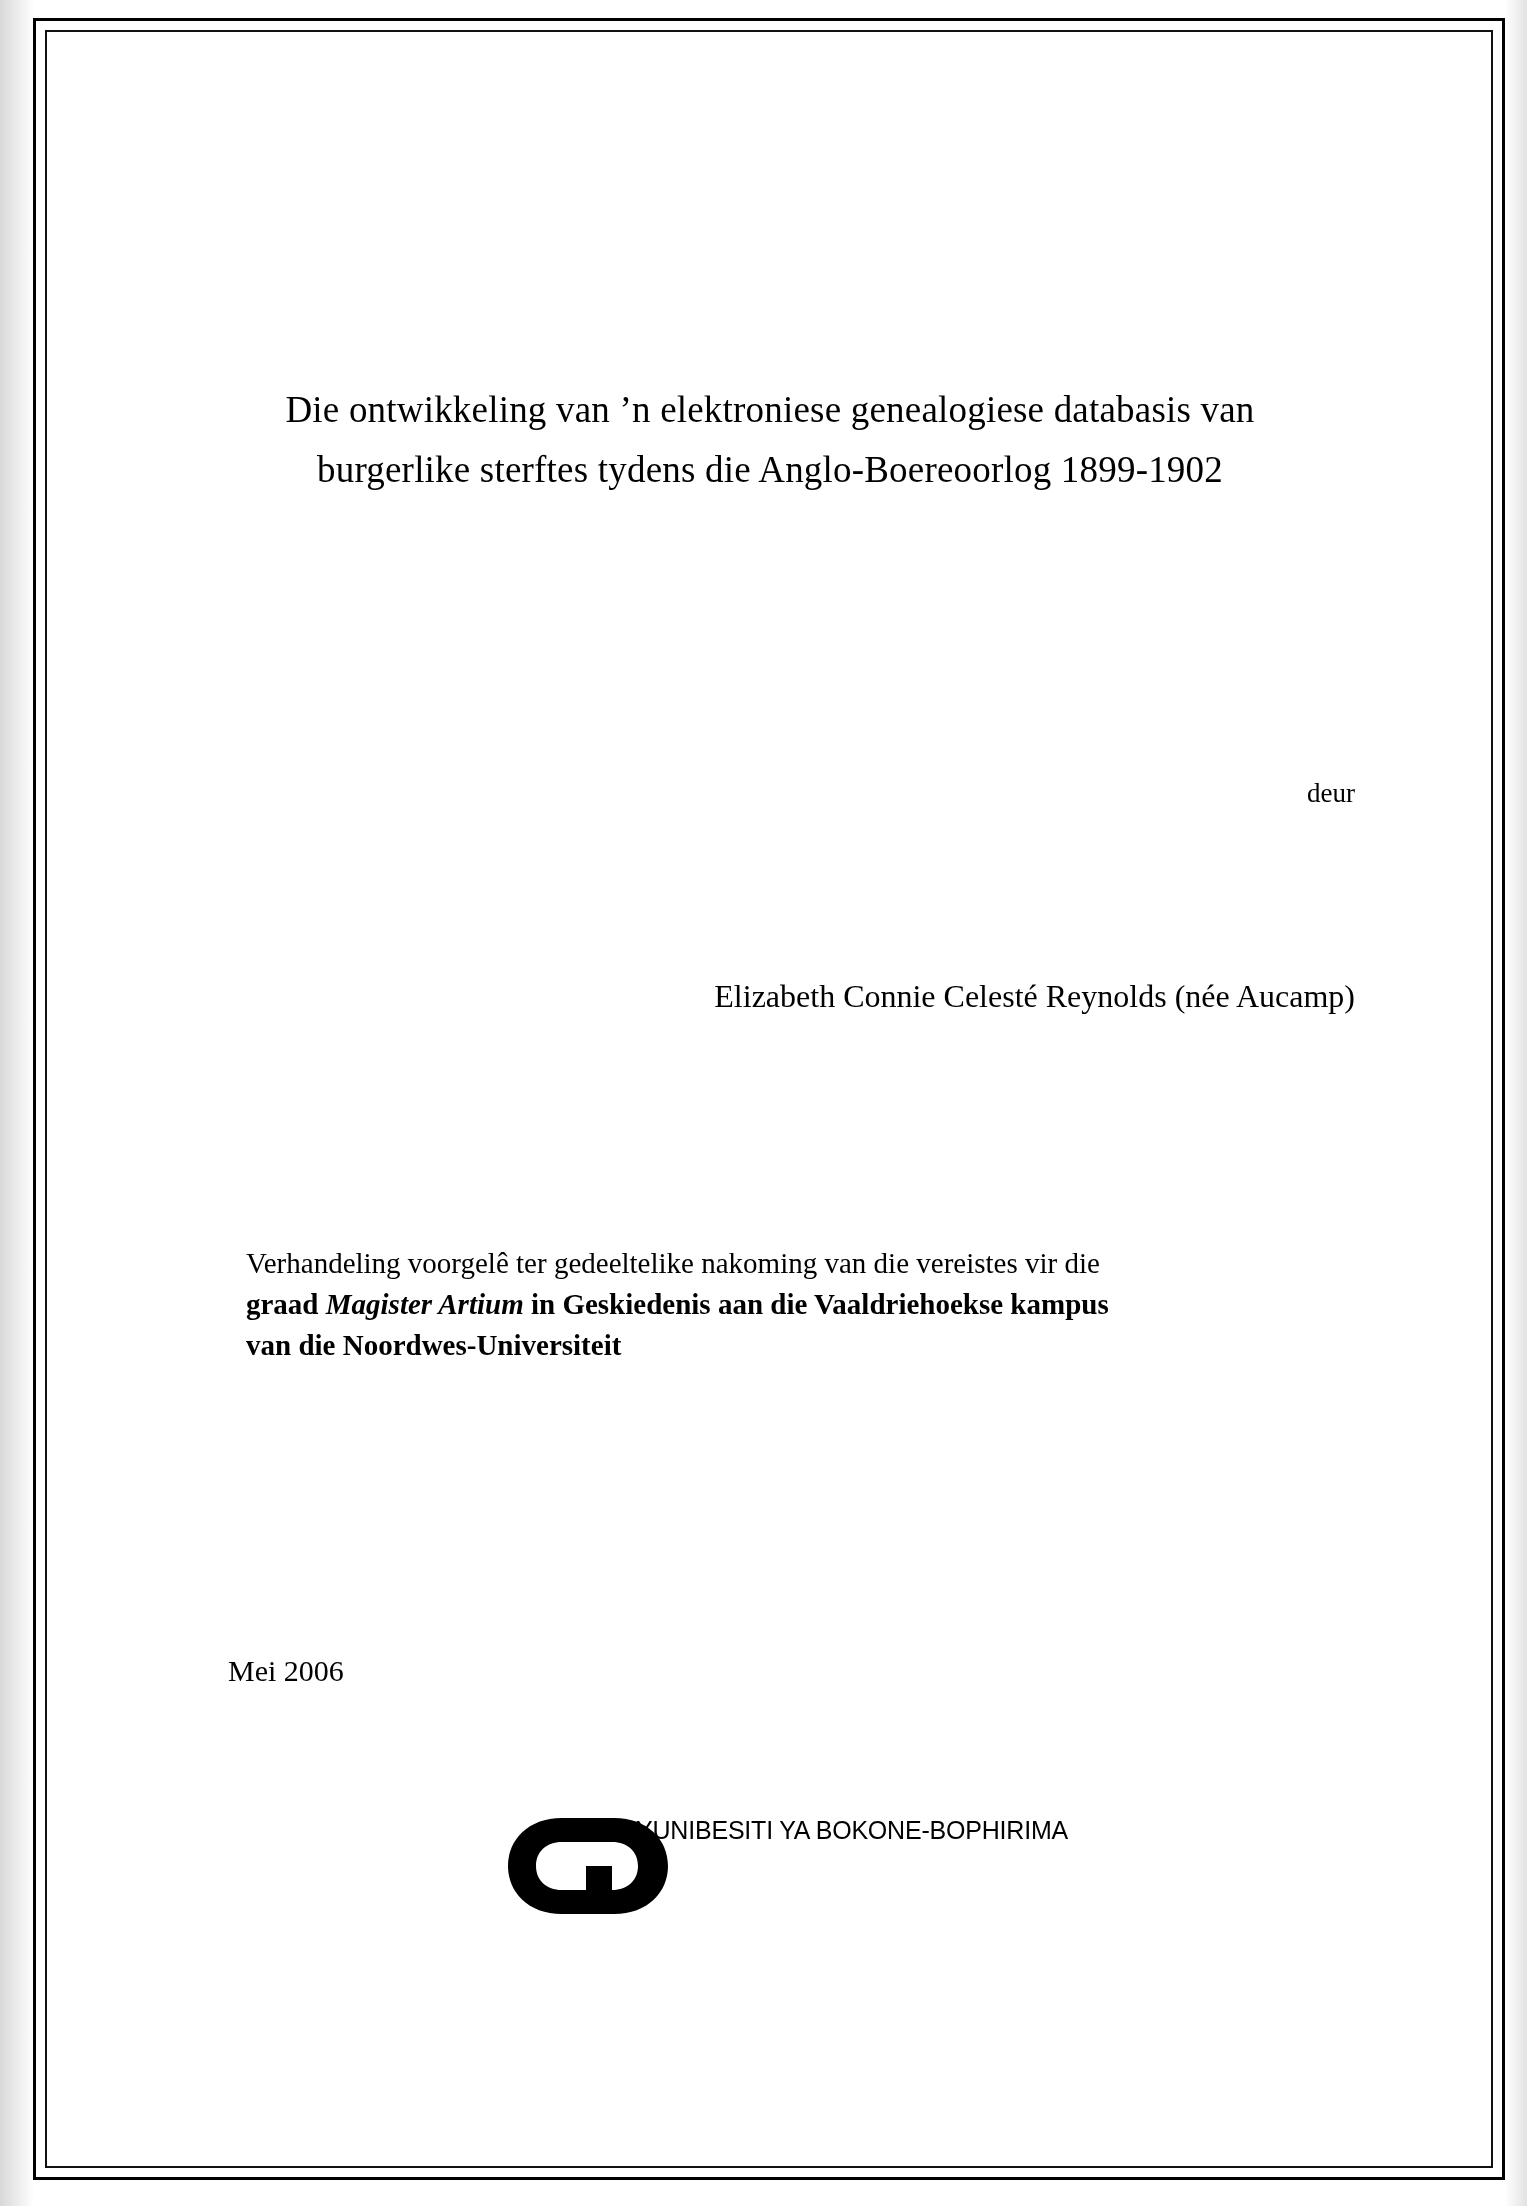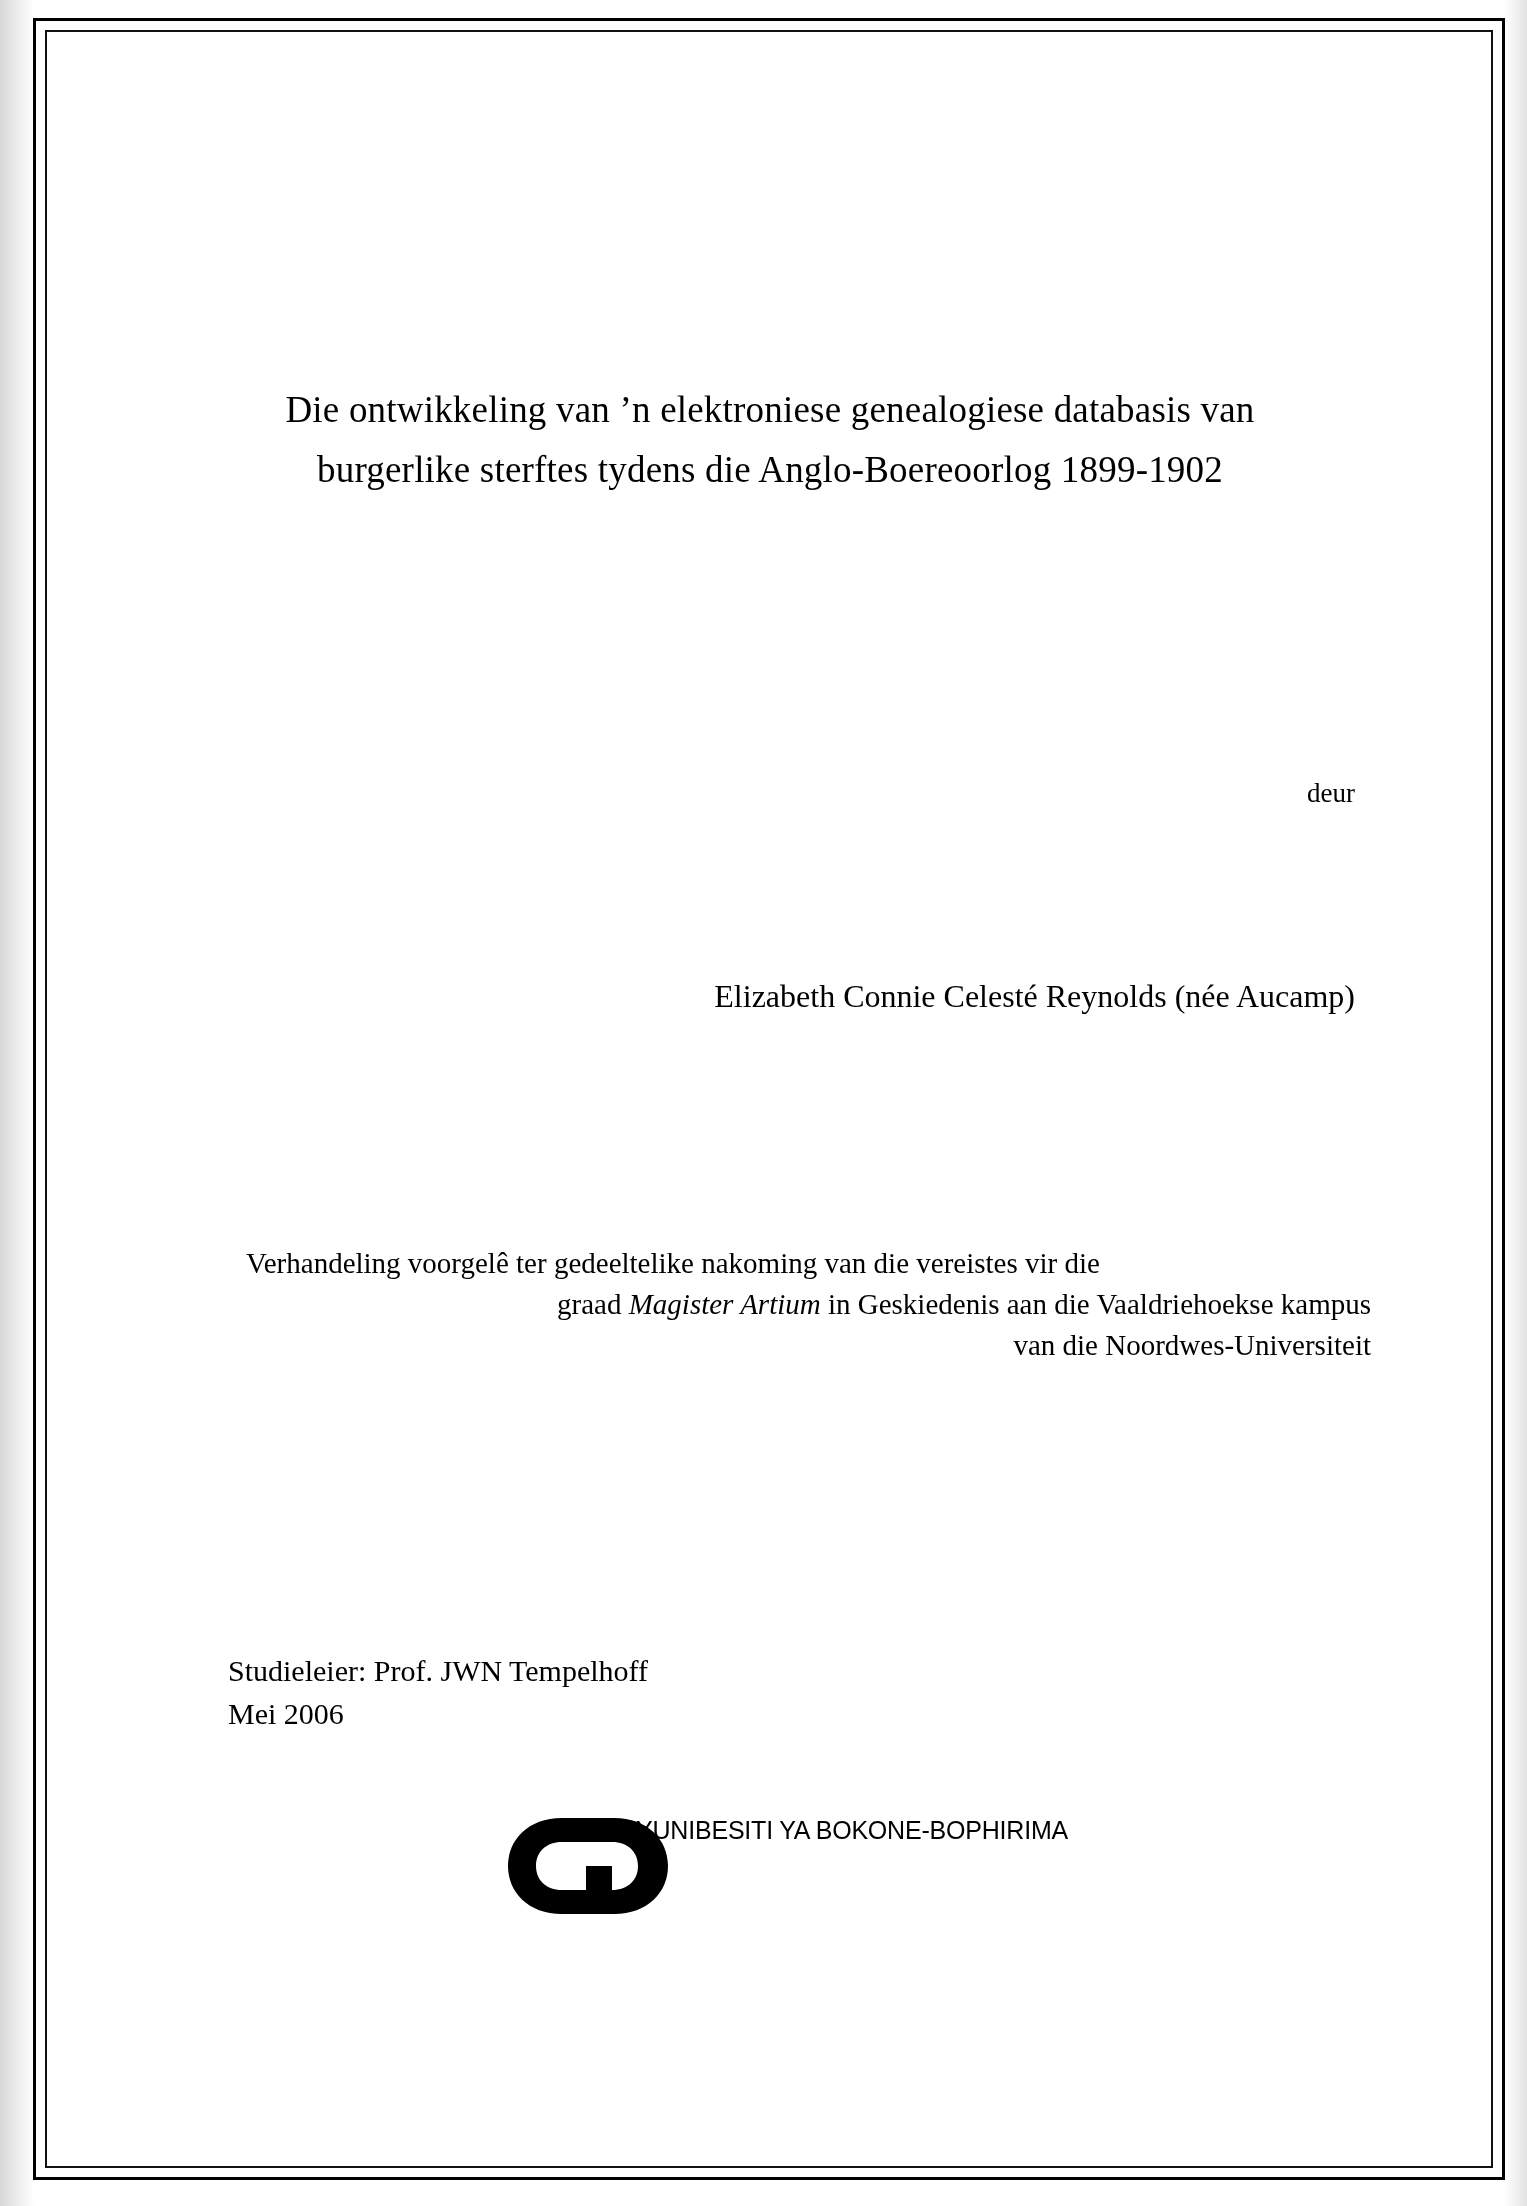--- a/index.html
+++ b/index.html
@@ -107,21 +107,22 @@
     top: 1213px;
     width: 1125px;
     font-size: 29px;
     line-height: 1.42;
   }
   .statement .just {
     text-align: justify;
     text-justify: inter-word;
   }
   .statement .plain {
-    text-align: right;
+    text-align: left;
+    font-weight: bold;
   }
   .statement i {
     font-style: italic;
   }
 
   .supervisor {
     position: absolute;
     left: 183px;
     top: 1620px;
     width: 900px;
@@ -177,21 +178,20 @@
 
     <div class="author">Elizabeth Connie Celesté Reynolds (née Aucamp)</div>
 
     <div class="statement">
       <div class="just">Verhandeling voorgelê ter gedeeltelike nakoming van die vereistes vir die</div>
       <div class="plain"><span>graad </span><i>Magister Artium</i><span> in Geskiedenis aan die Vaaldriehoekse kampus</span></div>
       <div class="plain">van die Noordwes-Universiteit</div>
     </div>
 
     <div class="supervisor">
-      <div>Studieleier: Prof. JWN Tempelhoff</div>
       <div>Mei 2006</div>
     </div>
 
     <div class="logo-block">
       <svg class="logo-mark" viewBox="0 0 200 108" aria-hidden="true">
 
         <path d="M62 6
                  C 28 6, 8 28, 8 54
                  C 8 80, 28 102, 62 102
                  L 92 102

